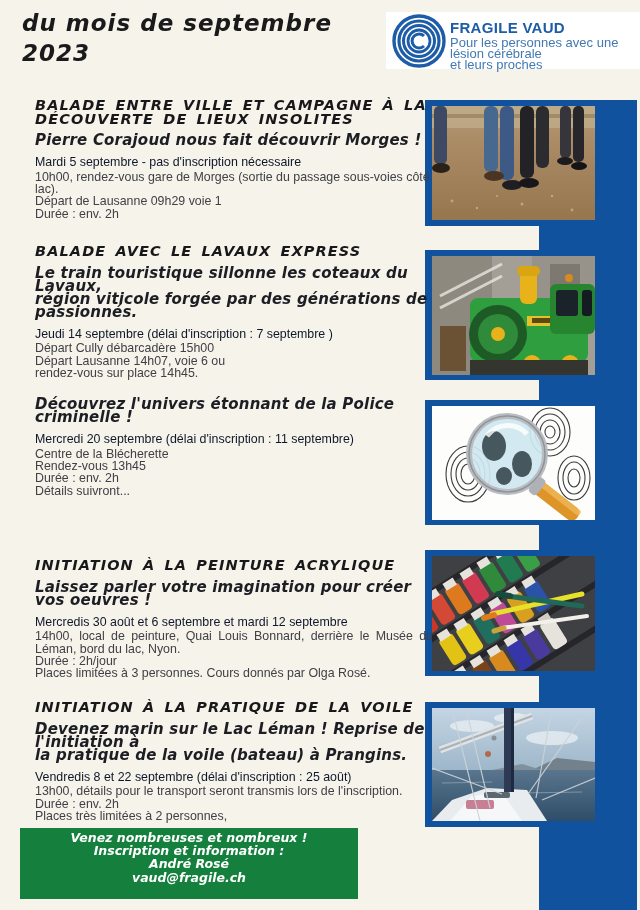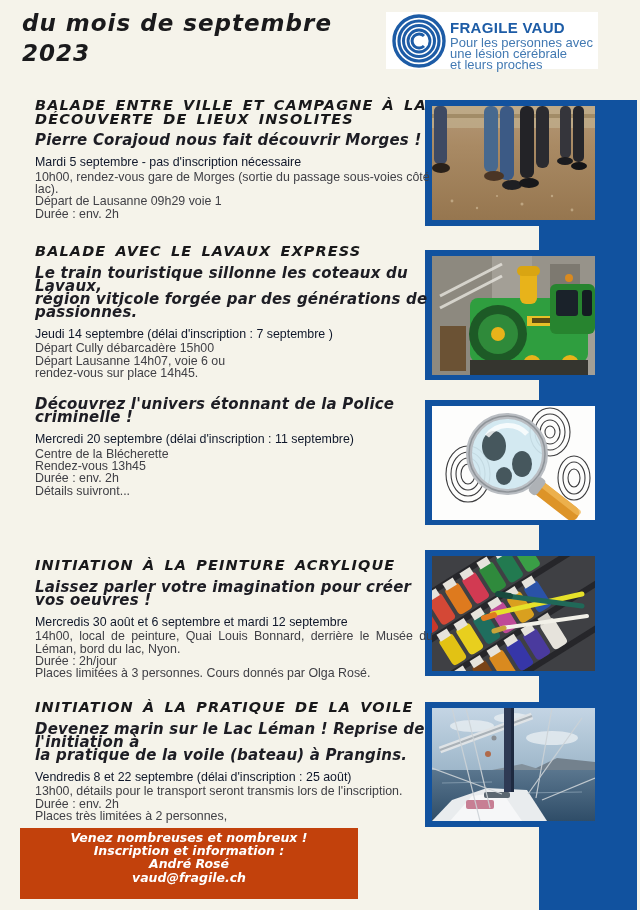--- a/index.html
+++ b/index.html
@@ -11,21 +11,21 @@
   .abs{position:absolute;}
 
   
   .main-title{
     left:22px;top:8px;width:360px;color:#1a1a1c;
     font-family:"DejaVu Sans", sans-serif;font-weight:bold;font-style:italic;
   }
   .main-title .t1{font-size:26px;line-height:34px;letter-spacing:2px;}
   .main-title .t2{font-size:23px;line-height:30px;letter-spacing:1px;}
 
-  .logo-box{left:386px;top:12px;width:212px;height:57px;background:#ffffff;}
+  .logo-box{left:386px;top:12px;width:254px;height:57px;background:#ffffff;}
   .logo-icon{position:absolute;left:6px;top:2px;}
   .logo-name{position:absolute;left:64px;top:7px;font-size:15px;font-weight:bold;color:#1d5ca6;letter-spacing:0.3px;}
   .logo-tag{position:absolute;left:64px;top:25px;font-size:13px;line-height:11px;color:#4279b2;}
 
   
   .strip{left:539px;top:100px;width:98px;height:810px;background:#11529f;}
   .pblock{left:425px;width:212px;background:#11529f;}
   .pblock svg{position:absolute;left:7px;top:6px;display:block;}
 
   
@@ -38,21 +38,21 @@
   .sub{
     margin:0;font-family:"DejaVu Sans", sans-serif;font-weight:bold;font-style:italic;
     font-size:15px;line-height:13px;color:#1d1d24;letter-spacing:0.2px;
   }
   .date{margin:9px 0 2px 0;font-size:12.4px;line-height:12.6px;font-weight:normal;color:#0f172a;}
   .line{margin:0;font-size:12.4px;line-height:12.4px;color:#404046;}
   .just{text-align:justify;}
 
   
   .footer-box{
-    left:20px;top:828px;width:338px;height:71px;background:#c2410c;
+    left:20px;top:828px;width:338px;height:71px;background:#15803d;
     text-align:center;padding-top:3px;box-sizing:border-box;
   }
   .footer-box p{
     margin:0;color:#ffffff;font-family:"DejaVu Sans", sans-serif;
     font-weight:bold;font-style:italic;font-size:12.5px;line-height:13.2px;
   }
 </style>
 </head>
 <body>
 

